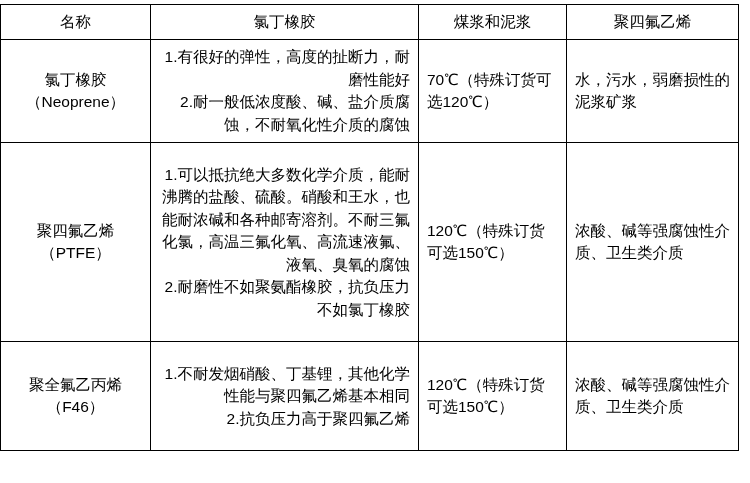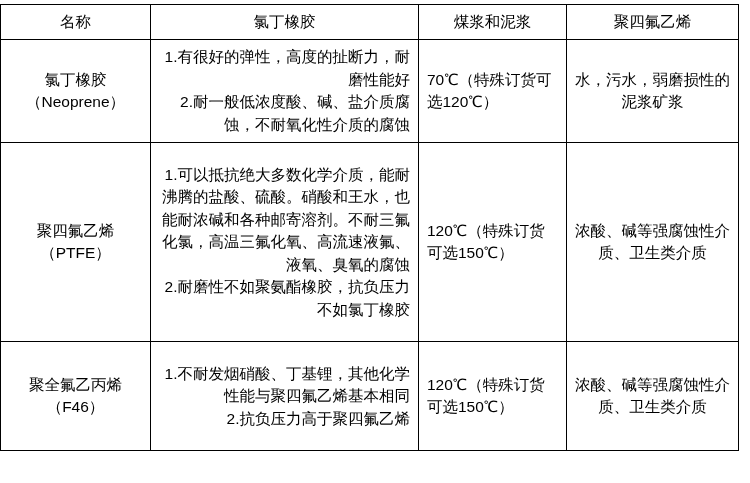--- a/index.html
+++ b/index.html
@@ -51,21 +51,21 @@
     white-space: pre-line;
   }
   td.perf {
     text-align: right;
     white-space: pre-line;
   }
   td.temp {
     white-space: pre-line;
   }
   td.scope {
-    text-align: center;
+    text-align: left;
     white-space: pre-line;
   }
   .row-neoprene td { height: 86px; }
   .row-pu td { height: 56px; }
   .row-ptfe td { height: 186px; }
   .row-f46 td { height: 96px; }
 </style>
 </head>
 <body>
 

